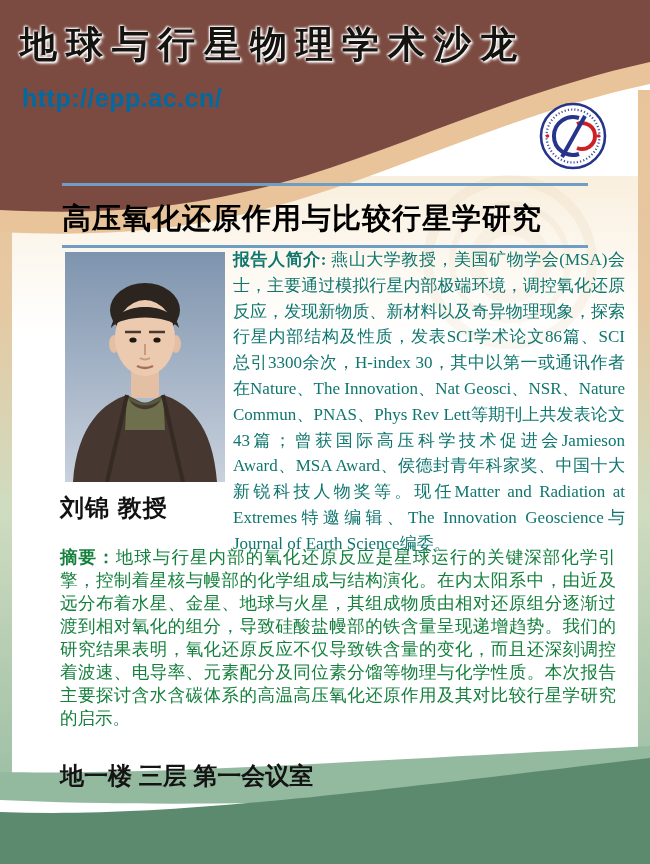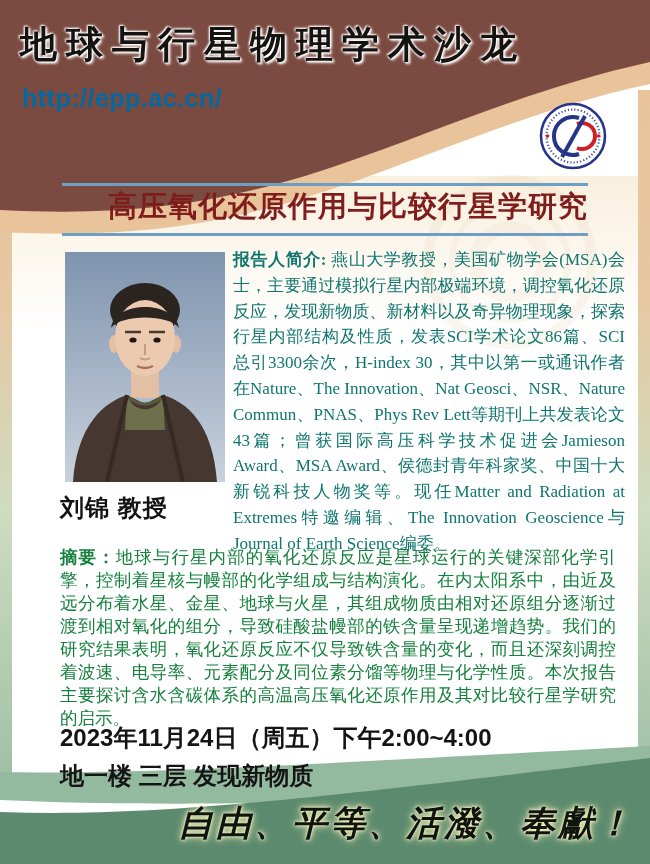--- a/index.html
+++ b/index.html
@@ -27,22 +27,22 @@
   }
   .header-url{
     position:absolute;left:22px;top:84px;z-index:4;color:#0369a1;
     font-size:25px;font-weight:bold;letter-spacing:.5px;text-decoration:none;
   }
   .logo{position:absolute;left:539px;top:102px;z-index:4;}
   
   .talk-title{
     position:absolute;left:62px;top:183px;width:526px;z-index:4;
     border-top:3px solid #6f9ec4;border-bottom:3px solid #6f9ec4;
-    padding:1px 0 6px 0;text-align:right;
-    font-size:29px;font-weight:bold;color:#7f1d1d;letter-spacing:1px;white-space:nowrap;
+    padding:13px 0 6px 0;text-align:left;
+    font-size:29px;font-weight:bold;color:#000000;letter-spacing:1px;white-space:nowrap;
   }
   
   .photo{position:absolute;left:65px;top:252px;width:160px;height:230px;z-index:4;}
   .speaker-name{
     position:absolute;left:60px;top:492px;width:170px;z-index:4;text-align:left;
     font-size:24px;font-weight:bold;color:#121212;letter-spacing:1px;white-space:nowrap;
   }
   .bio{
     position:absolute;left:233px;top:247px;width:392px;z-index:4;
     font-family:"Liberation Serif",serif;font-size:17px;line-height:25.8px;
@@ -134,23 +134,21 @@
     <path d="M64,146 Q80,158 96,146" stroke="#585a3c" stroke-width="3" fill="none"></path>
     <path d="M62,143 L42,230 M98,143 L118,230" stroke="#352a24" stroke-width="4" fill="none"></path>
   </svg>
 
   <div class="speaker-name">刘锦 教授</div>
 
   <p class="bio"><span class="lbl">报告人简介:</span><span> 燕山大学教授，美国矿物学会(MSA)会士，主要通过模拟行星内部极端环境，调控氧化还原反应，发现新物质、新材料以及奇异物理现象，探索行星内部结构及性质，发表SCI学术论文86篇、SCI总引3300余次，H-index 30，其中以第一或通讯作者在Nature、The Innovation、Nat Geosci、NSR、Nature Commun、PNAS、Phys Rev Lett等期刊上共发表论文43篇；曾获国际高压科学技术促进会Jamieson Award、MSA Award、侯德封青年科家奖、中国十大新锐科技人物奖等。现任Matter and Radiation at Extremes特邀编辑、The Innovation Geoscience与Journal of Earth Science编委。</span></p>
 
   <p class="abstract"><span class="lbl">摘要：</span><span>地球与行星内部的氧化还原反应是星球运行的关键深部化学引擎，控制着星核与幔部的化学组成与结构演化。在内太阳系中，由近及远分布着水星、金星、地球与火星，其组成物质由相对还原组分逐渐过渡到相对氧化的组分，导致硅酸盐幔部的铁含量呈现递增趋势。我们的研究结果表明，氧化还原反应不仅导致铁含量的变化，而且还深刻调控着波速、电导率、元素配分及同位素分馏等物理与化学性质。本次报告主要探讨含水含碳体系的高温高压氧化还原作用及其对比较行星学研究的启示。</span></p>
 
-  <div class="event-datetime">2023年11月24日（周五）下午2:00~4:00</div>
-  <div class="event-location">地一楼 三层 发现新物质</div>
+  <div class="event-location">地一楼 三层 第一会议室</div>
 
   <svg class="footer-svg" width="650" height="120" viewBox="0 0 650 120" preserveAspectRatio="none">
     <path d="M0,28 C150,31 350,18 650,2 L650,46 C350,60 150,63 0,56 Z" fill="#93b99f"></path>
     <path d="M0,68 C160,74 330,52 650,14 L650,120 L0,120 Z" fill="#5c8a6e"></path>
   </svg>
 
-  <div class="motto">自由、平等、活潑、奉獻！</div>
 
 </div>
 
 </body></html>

